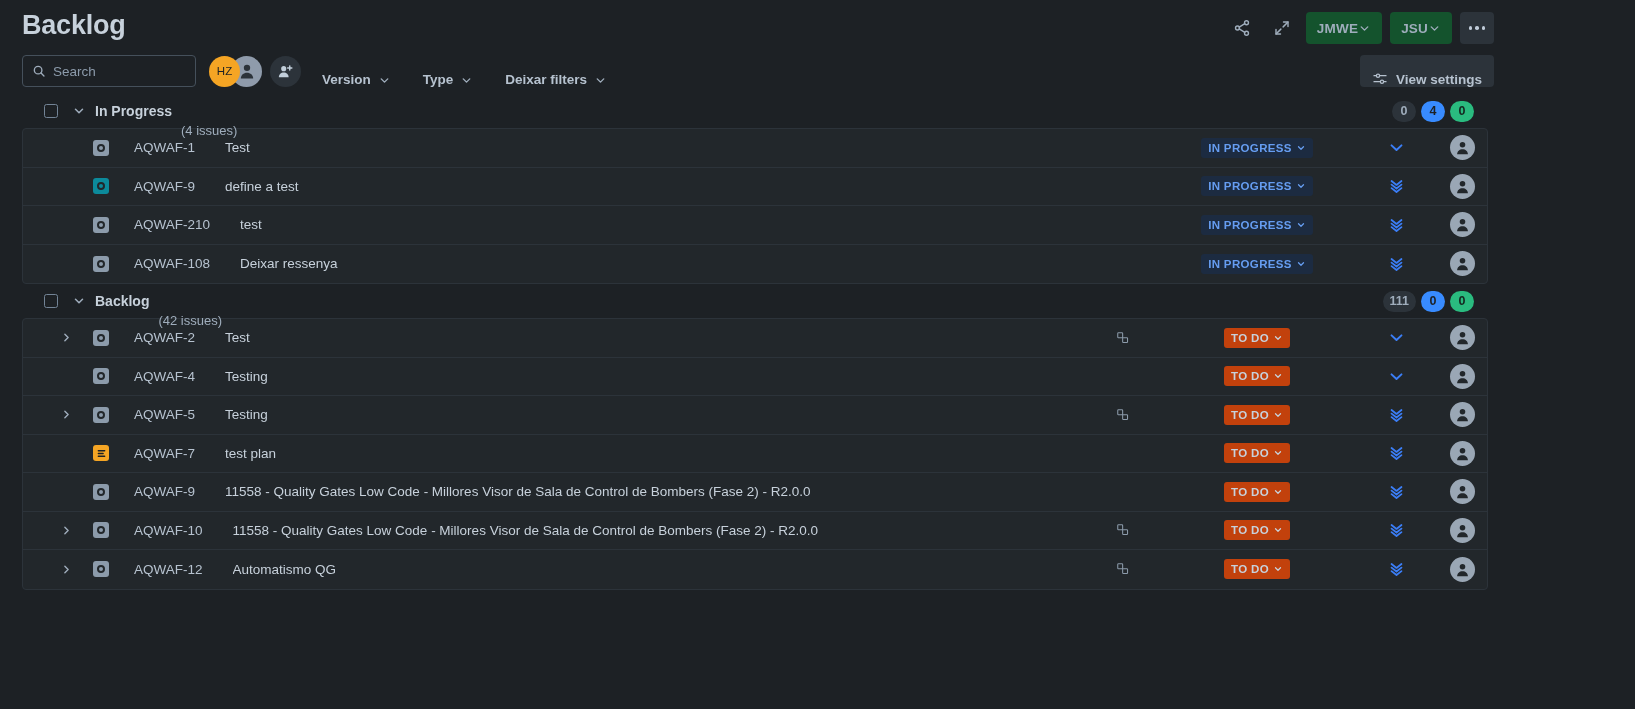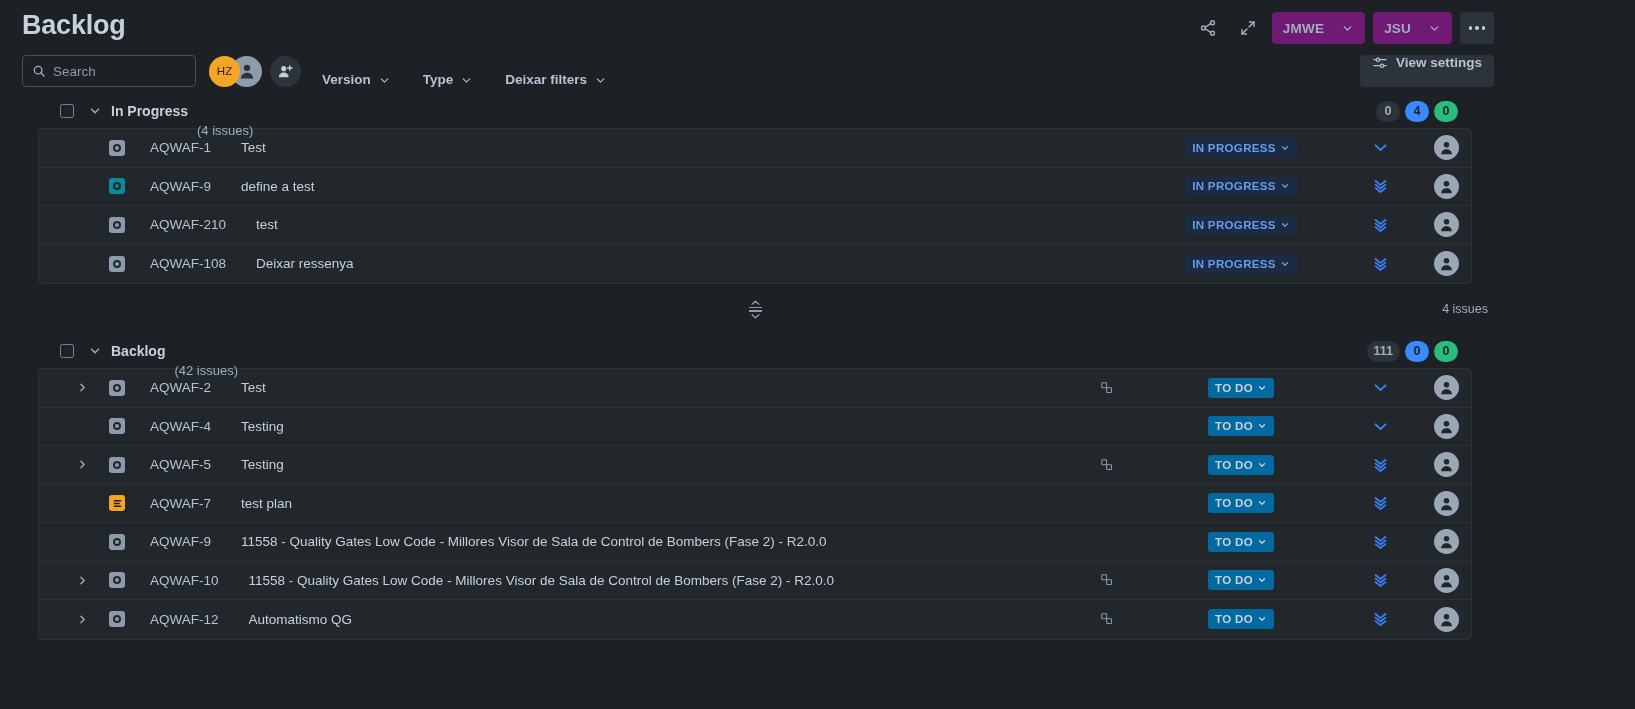--- a/index.html
+++ b/index.html
@@ -25,22 +25,22 @@
   .header-right {
     margin-left: auto; display: flex; align-items: center; gap: 8px;
     padding-top: 4px;
   }
   .icon-btn {
     width: 32px; height: 32px; border-radius: 4px;
     display: flex; align-items: center; justify-content: center;
     color: #9fadbc; cursor: pointer; background: transparent;
   }
   .pill-btn {
-    height: 32px; border-radius: 4px; background: #701a75;
-    display: flex; align-items: center; gap: 17px;
+    height: 32px; border-radius: 4px; background: #14532d;
+    display: flex; align-items: center; gap: 0;
     padding: 0 11px; font-size: 13.5px; font-weight: 700;
     color: #9fadbc; cursor: pointer; letter-spacing: .2px;
   }
   .pill-btn .chev { color: #9fadbc; display:flex; }
   .more-btn {
     width: 34px; height: 32px; border-radius: 4px; background: #2c333a;
     display: flex; align-items: center; justify-content: center;
     color: #c2cfdb; cursor: pointer; gap: 3px;
   }
   .dot { width: 3.5px; height: 3.5px; border-radius: 50%; background: #c0ccd9; }
@@ -75,26 +75,26 @@
     display: flex; align-items: center; justify-content: center;
     margin-left: 8px; cursor: pointer; color: #c2cfdb;
   }
   .filter-btn {
     height: 32px; display: flex; align-items: flex-end; gap: 7px;
     padding: 0 11px; font-size: 13.5px; font-weight: 700; color: #b6c2cf;
     border-radius: 4px; cursor: pointer; margin-left: 10px;
   }
   .view-settings {
     margin-left: auto; height: 32px; background: #2c333a; border-radius: 4px;
-    display: flex; align-items: flex-start; gap: 8px; padding: 0 12px;
+    display: flex; align-items: flex-end; gap: 8px; padding: 0 12px;
     font-size: 13.5px; font-weight: 700; color: #b6c2cf; cursor: pointer;
   }
 
   
-  .section { padding: 0 38px; }
+  .section { padding: 0 22px; }
   .section-header {
     display: flex; align-items: center; height: 34px;
     padding-left: 22px; gap: 0;
   }
   .sec-check {
     width: 14px; height: 14px; border: 1.6px solid #738496; border-radius: 2.5px;
     margin-right: 14px; cursor: pointer; flex: none;
   }
   .sec-chev { color: #9fadbc; display: flex; margin-right: 9px; cursor: pointer; }
   .sec-name { font-size: 14px; font-weight: 700; color: #c7d1db; }
@@ -147,21 +147,21 @@
   .row-spacer { flex: 1 1 auto; }
   .child-icon { width: 28px; display: flex; justify-content: center; flex: none; color: #8c9bab; }
   .child-icon.empty { visibility: hidden; }
   .status-cell { width: 208px; display: flex; justify-content: center; flex: none; }
   .status-chip {
     height: 20px; border-radius: 3px; display: inline-flex; align-items: center;
     gap: 4px; padding: 0 7px; font-size: 11.5px; font-weight: 700;
     letter-spacing: .35px; cursor: pointer;
   }
   .st-inprogress { background: #1c2b41; color: #669df1; }
-  .st-todo { background: #0369a1; color: #c7d1db; }
+  .st-todo { background: #c2410c; color: #c7d1db; }
   .prio-cell { width: 38px; display: flex; justify-content: center; flex: none; color: #3b7ef7; }
   .assignee-cell { width: 44px; display: flex; justify-content: flex-end; flex: none; }
   .avatar-row {
     width: 25px; height: 25px; border-radius: 50%; background: #9aa7b5;
     display: flex; align-items: center; justify-content: center; cursor: pointer;
   }
 
   .divider-zone {
     position: relative; height: 50px;
     display: flex; align-items: center; justify-content: center;
@@ -479,35 +479,20 @@
                 <circle cx="12" cy="8" r="3.9"></circle>
                 <path d="M4.4 21.5c0-4.4 3.4-7.2 7.6-7.2s7.6 2.8 7.6 7.2z"></path>
               </svg>
           </div>
         </div>
       </div>
 
     </div>
   </div>
 
-  <div class="divider-zone">
-    <div class="resize-handle">
-      <svg width="11" height="6" viewBox="0 0 12 7" fill="none" stroke="#8c9bab" stroke-width="1.5" stroke-linecap="round" stroke-linejoin="round">
-          <polyline points="2,5 6,1.5 10,5"></polyline>
-        </svg>
-      <div class="resize-bars">
-          <span></span>
-          <span></span>
-        </div>
-      <svg width="11" height="6" viewBox="0 0 12 7" fill="none" stroke="#8c9bab" stroke-width="1.5" stroke-linecap="round" stroke-linejoin="round">
-          <polyline points="2,2 6,5.5 10,2"></polyline>
-        </svg>
-    </div>
-    <div class="issues-total">4 issues</div>
-  </div>
 
   <div class="section">
     <div class="section-header">
       <div class="sec-check"></div>
       <div class="sec-chev">
         <svg width="14" height="14" viewBox="0 0 24 24" fill="none" stroke="currentColor" stroke-width="2.6" stroke-linecap="round" stroke-linejoin="round">
             <polyline points="6,9 12,15 18,9"></polyline>
           </svg>
       </div>
       <div class="sec-name">Backlog</div>

